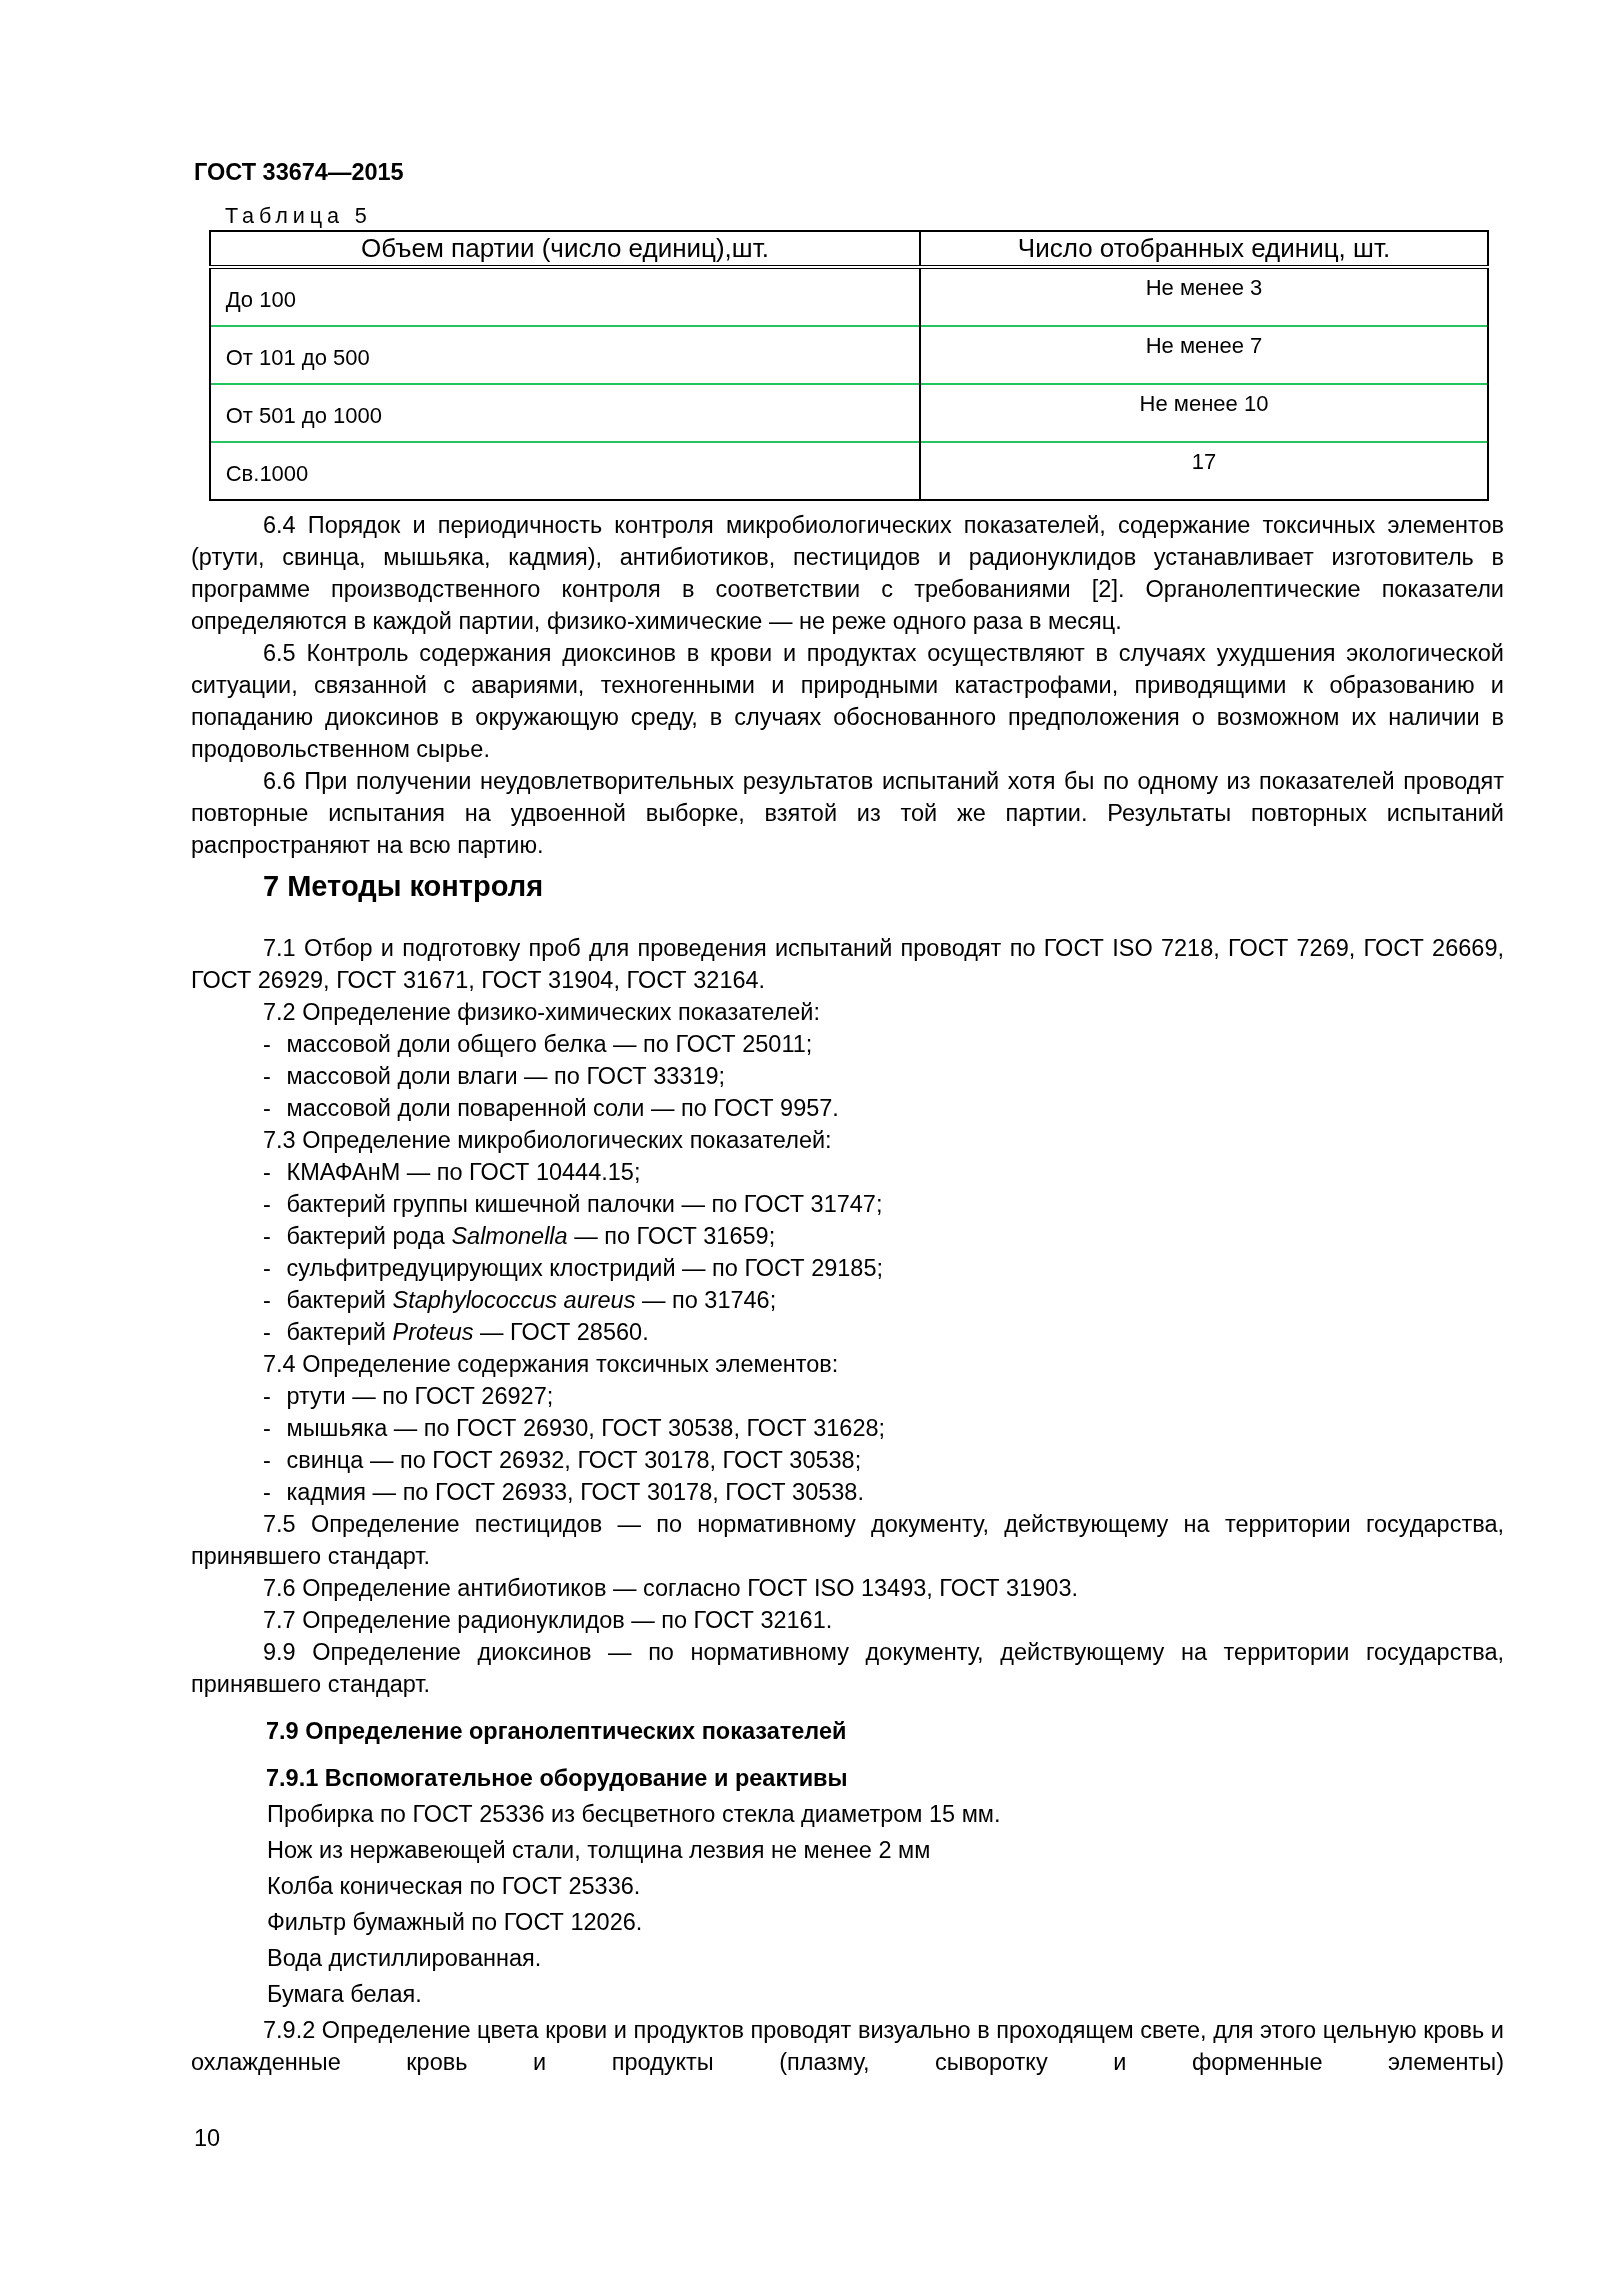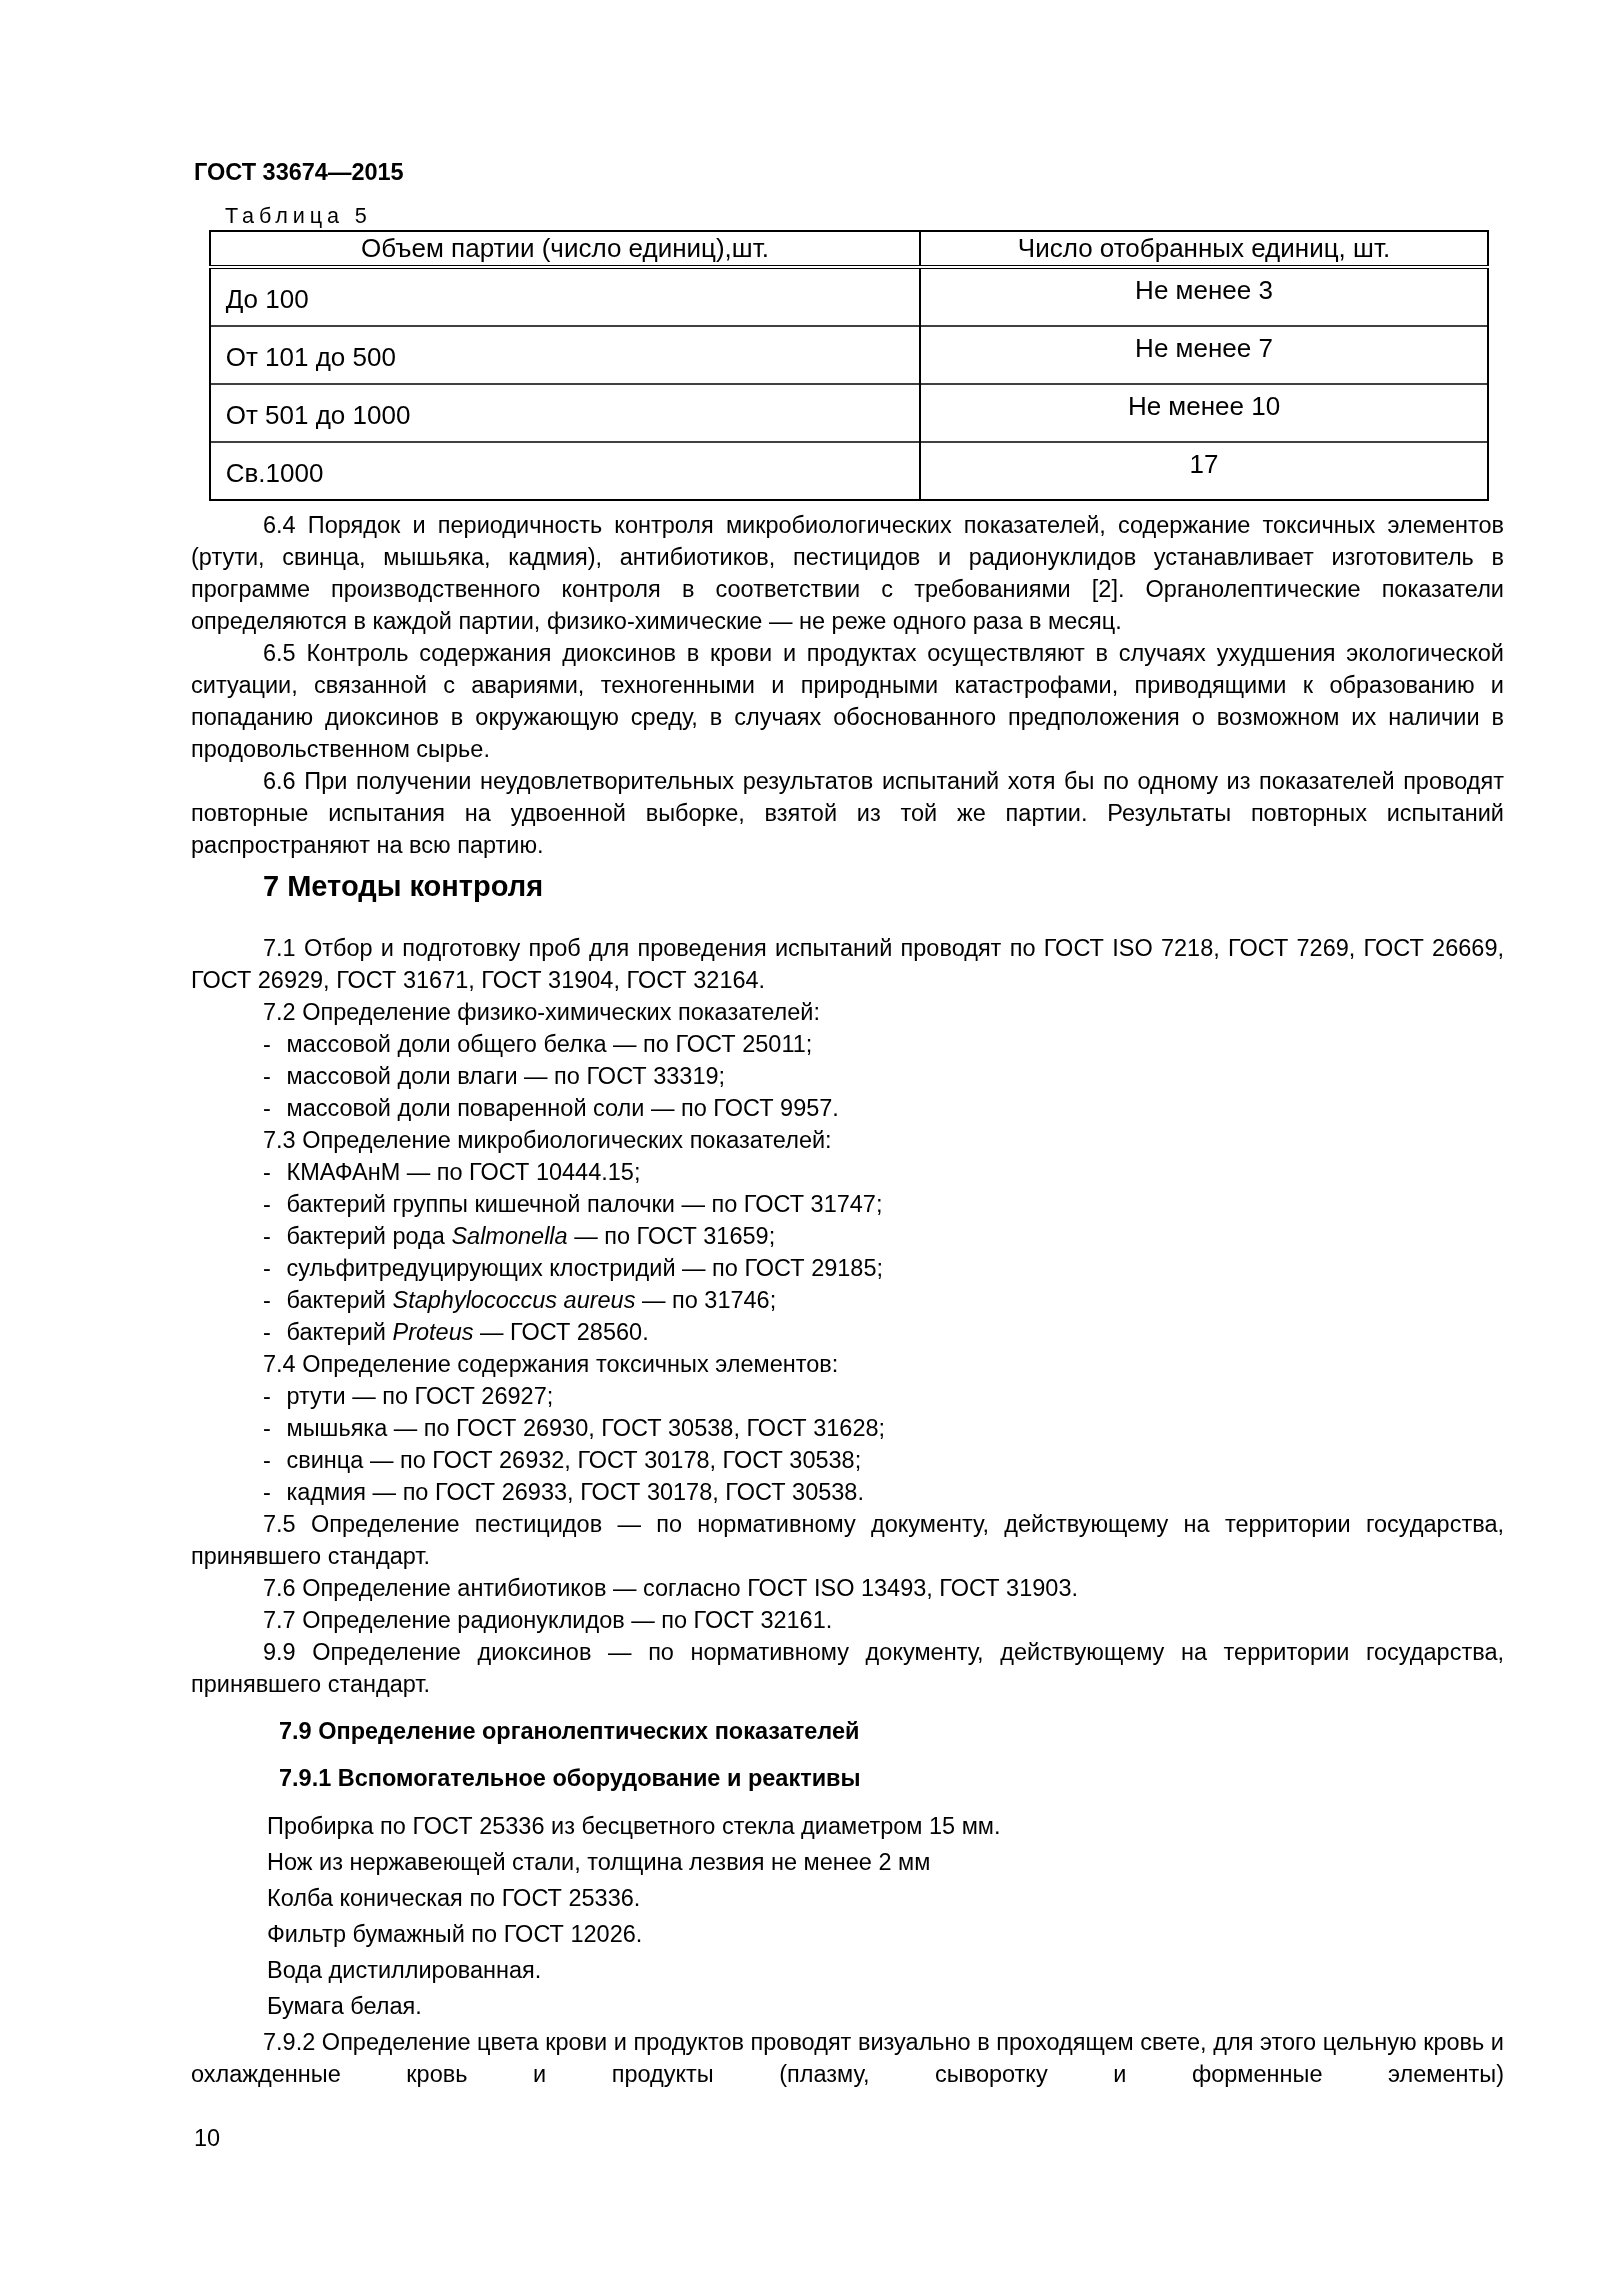--- a/index.html
+++ b/index.html
@@ -21,37 +21,37 @@
       border-collapse: collapse; border: 2.9px solid #000; table-layout: fixed;
     }
     table.t5 th, table.t5 td {
       border-left: 2.9px solid #000; border-right: 2.9px solid #000;
       padding: 0; font-weight: normal;
     }
     table.t5 th {
       height: 33px; font-size: 26px; text-align: center; vertical-align: middle;
       border-bottom: 4.9px double #000;
     }
-    table.t5 td { height: 50px; border-top: 2px solid #404040; font-size: 26px; }
+    table.t5 td { height: 50px; border-top: 2px solid #22c55e; font-size: 22px; }
     table.t5 td.c1 { text-align: left; padding-left: 14.7px; vertical-align: middle; padding-top: 5.9px; }
     table.t5 td.c2 { text-align: center; vertical-align: top; padding-top: 5.9px; }
     table.t5 col.col1 { width: 710px; }
     .body {
       left: 191px; top: 509px; width: 1313px;
       font-size: 23.5px; line-height: 32px;
     }
     .p { text-align: justify; text-align-last: left; text-indent: 72px; margin: 0; }
     .li { margin: 0; padding-left: 72px; text-align: left; white-space: nowrap; }
     .li .dash { display: inline-block; width: 23.5px; }
     .h2 {
       margin: 0; font-size: 29px; font-weight: bold; line-height: 39px;
       padding-left: 72px; margin-top: 5.9px; margin-bottom: 26.5px;
     }
     .h3 {
-      margin: 16px; font-weight: bold; padding-left: 72px; line-height: 31px;
+      margin: 3px; font-weight: bold; padding-left: 72px; line-height: 31px;
     }
     .h3.gap { margin-top: 15.7px; margin-bottom: 15.7px; }
     .plain { margin: 4px; padding-left: 72px; white-space: nowrap; }
     .page-num { left: 194px; top: 2123px; font-size: 23.5px; line-height: 31px; }
     i { font-style: italic; }
   </style>
 </head>
 <body>
 
 <div class="abs doc-code">ГОСТ 33674—2015</div>

